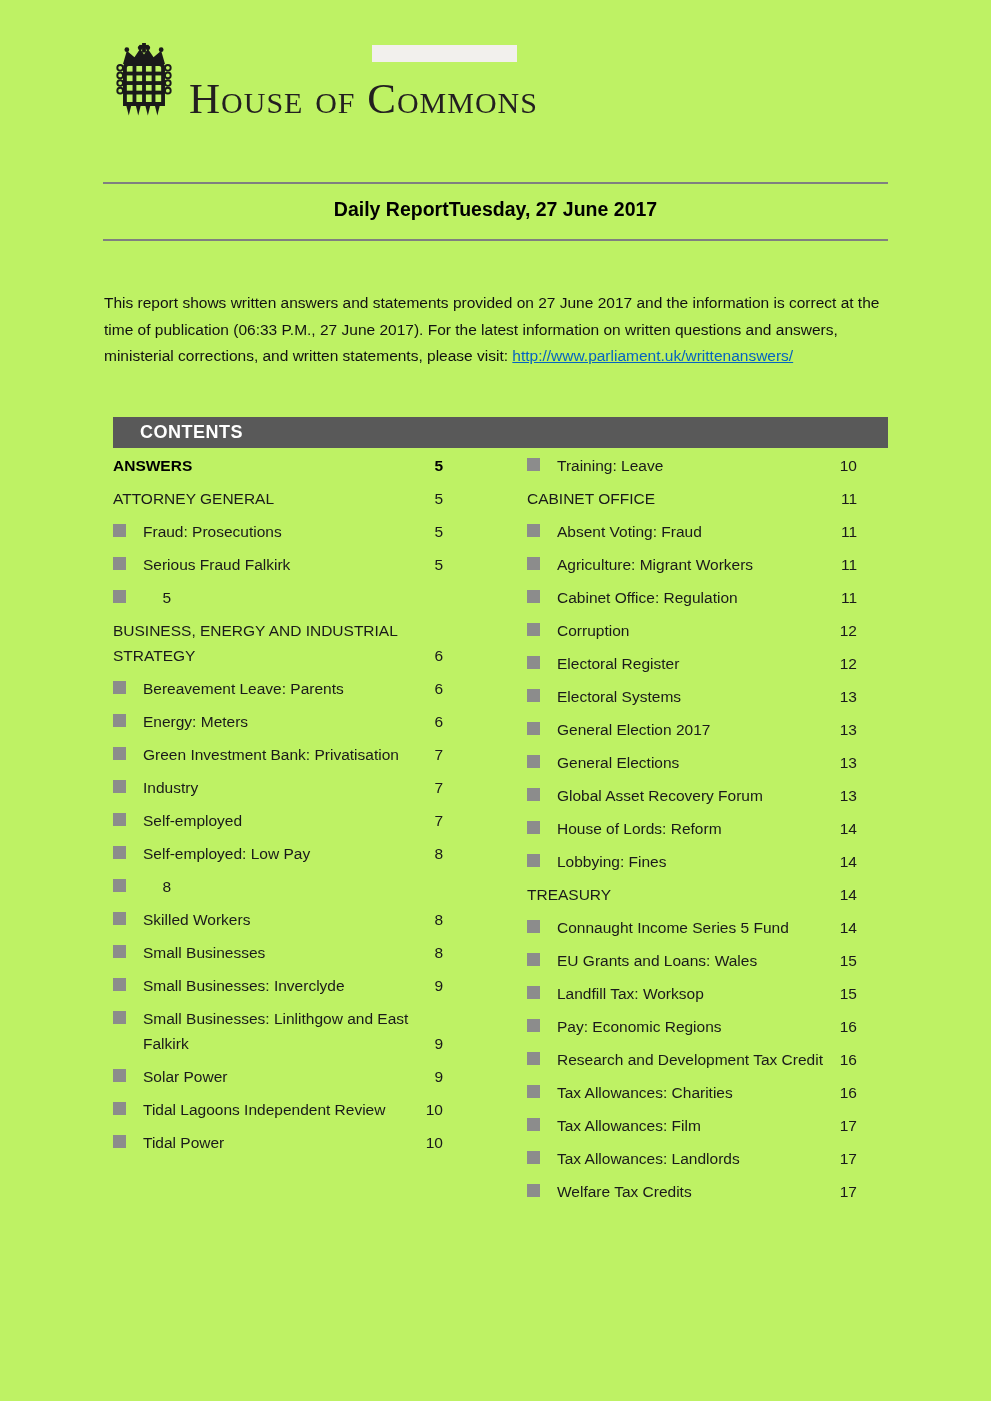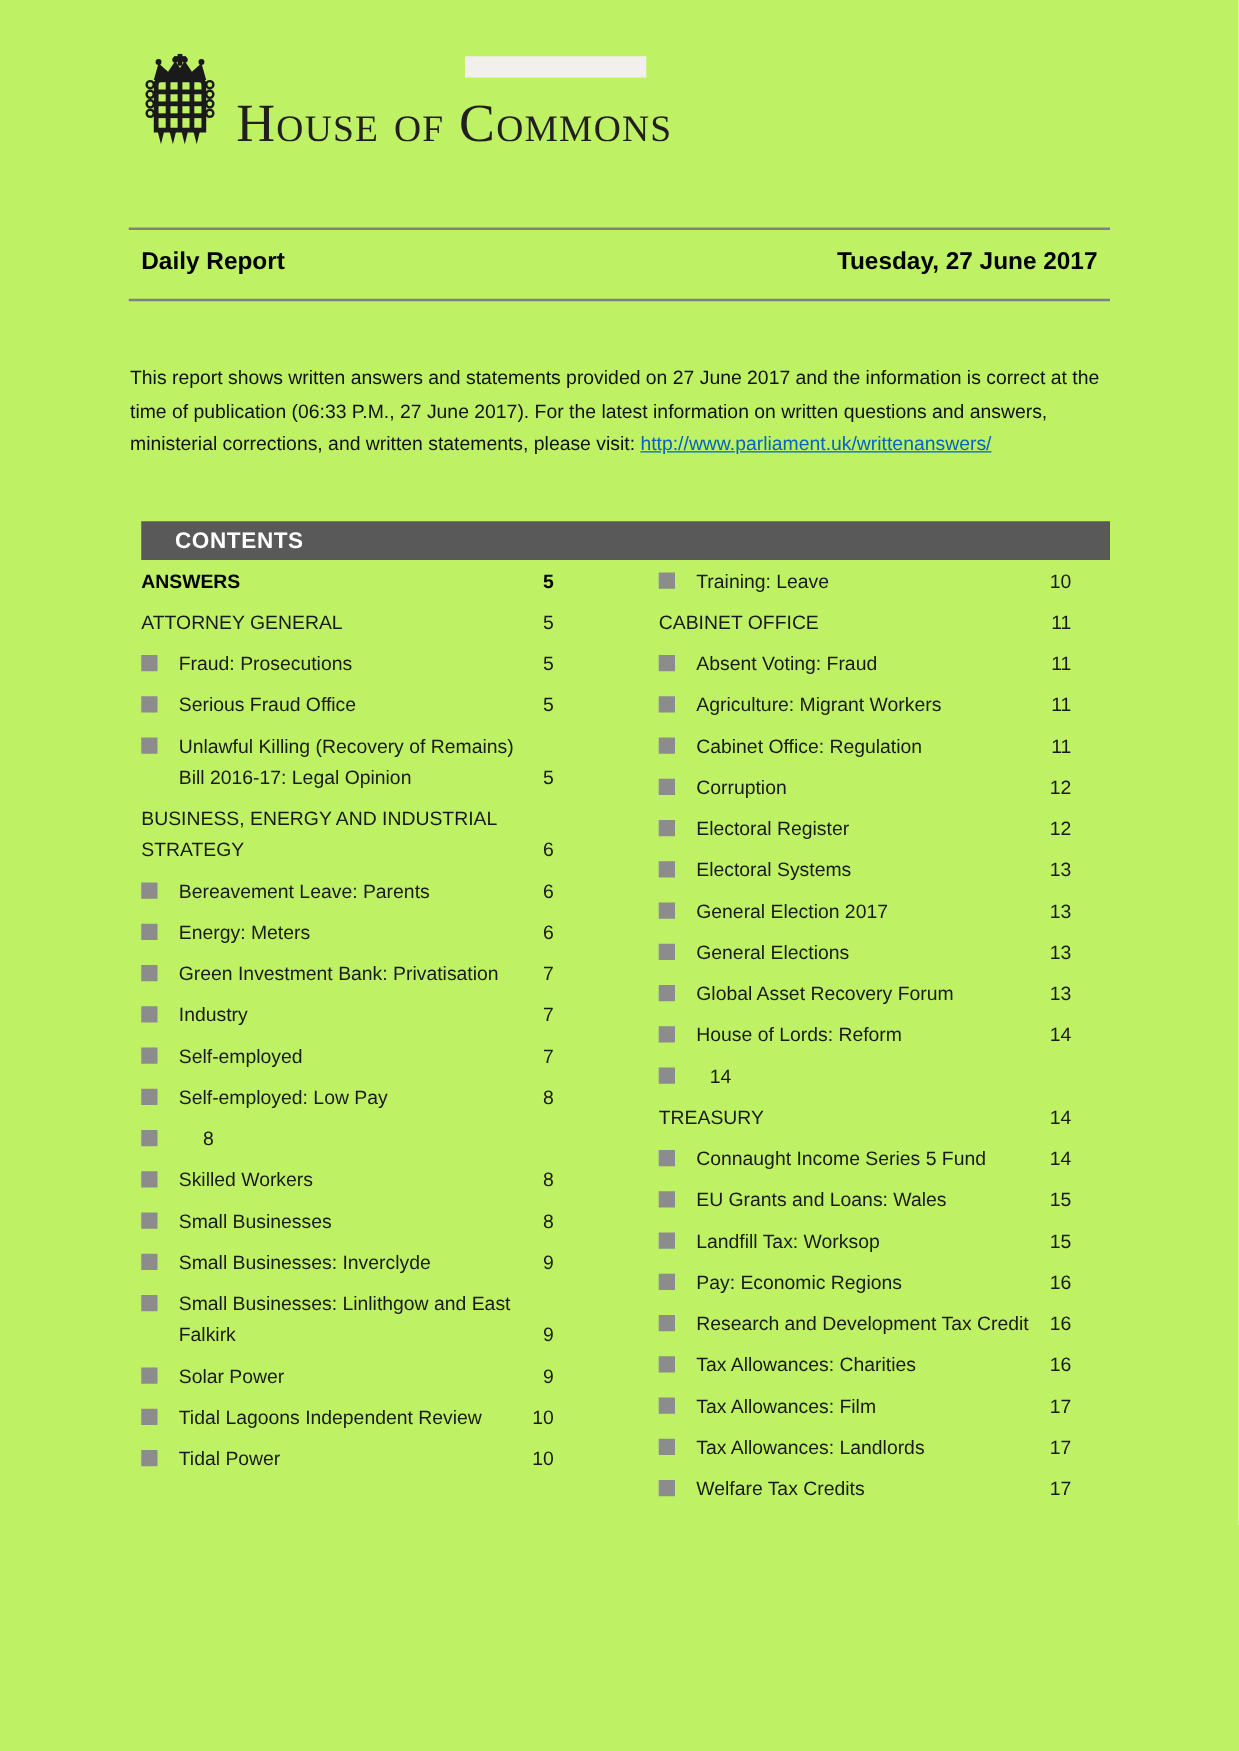--- a/index.html
+++ b/index.html
@@ -34,21 +34,21 @@
     padding-bottom: 6px;
     white-space: nowrap;
   }
 
   
   .rule { position: absolute; left: 103px; width: 785px; height: 2px; background: #808080; }
   .rule-top { top: 182px; }
   .rule-bottom { top: 239px; }
   .masthead {
     position: absolute; left: 113px; top: 198px; width: 765px;
-    display: flex; justify-content: space-between; align-items: baseline;
+    display: flex; justify-content: center; align-items: baseline;
     font-weight: bold; font-size: 19.5px; color: #000;
   }
 
   
   .intro {
     position: absolute; left: 104px; top: 290px; width: 778px;
     font-size: 15.5px; line-height: 26.5px; color: #111;
   }
   .intro a { text-decoration: underline; }
 
@@ -154,28 +154,27 @@
           <span class="toc-bullet">
             <i></i>
           </span>
           <span class="toc-label">Fraud: Prosecutions</span>
           <span class="toc-page">5</span>
         </div>
         <div class="toc-row item">
           <span class="toc-bullet">
             <i></i>
           </span>
-          <span class="toc-label">Serious Fraud Office</span>
+          <span class="toc-label">Serious Fraud Falkirk</span>
           <span class="toc-page">5</span>
         </div>
         <div class="toc-row item">
           <span class="toc-bullet">
             <i></i>
           </span>
-          <span class="toc-label">Unlawful Killing (Recovery of Remains) Bill 2016-17: Legal Opinion</span>
           <span class="toc-page">5</span>
         </div>
         <div class="toc-row section">
           <span class="toc-label">BUSINESS, ENERGY AND INDUSTRIAL STRATEGY</span>
           <span class="toc-page">6</span>
         </div>
         <div class="toc-row item">
           <span class="toc-bullet">
             <i></i>
           </span>
@@ -352,20 +351,21 @@
           <span class="toc-bullet">
             <i></i>
           </span>
           <span class="toc-label">House of Lords: Reform</span>
           <span class="toc-page">14</span>
         </div>
         <div class="toc-row item">
           <span class="toc-bullet">
             <i></i>
           </span>
+          <span class="toc-label">Lobbying: Fines</span>
           <span class="toc-page">14</span>
         </div>
         <div class="toc-row section">
           <span class="toc-label">TREASURY</span>
           <span class="toc-page">14</span>
         </div>
         <div class="toc-row item">
           <span class="toc-bullet">
             <i></i>
           </span>

